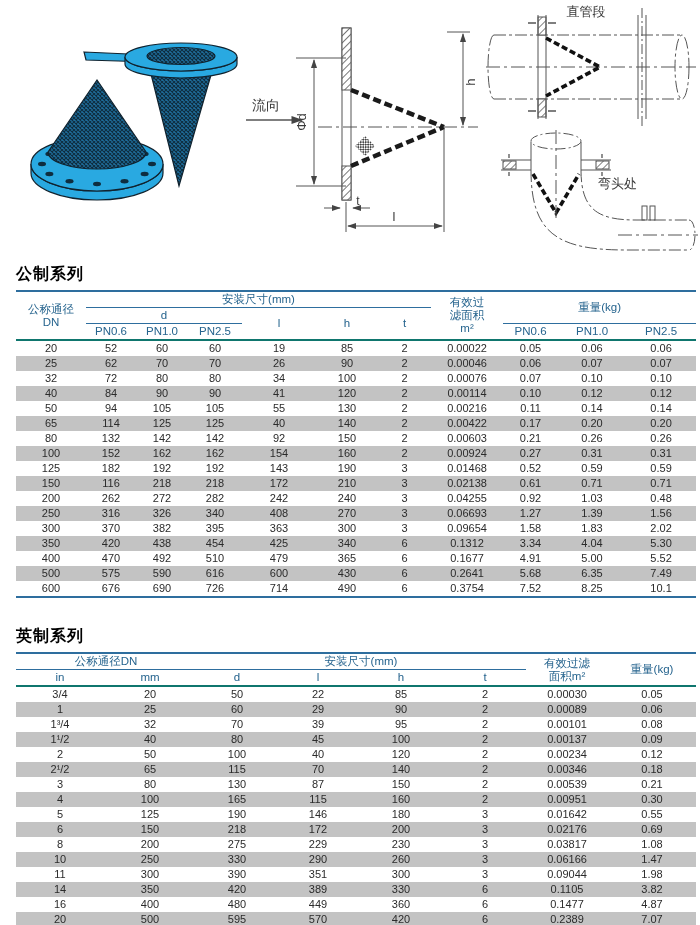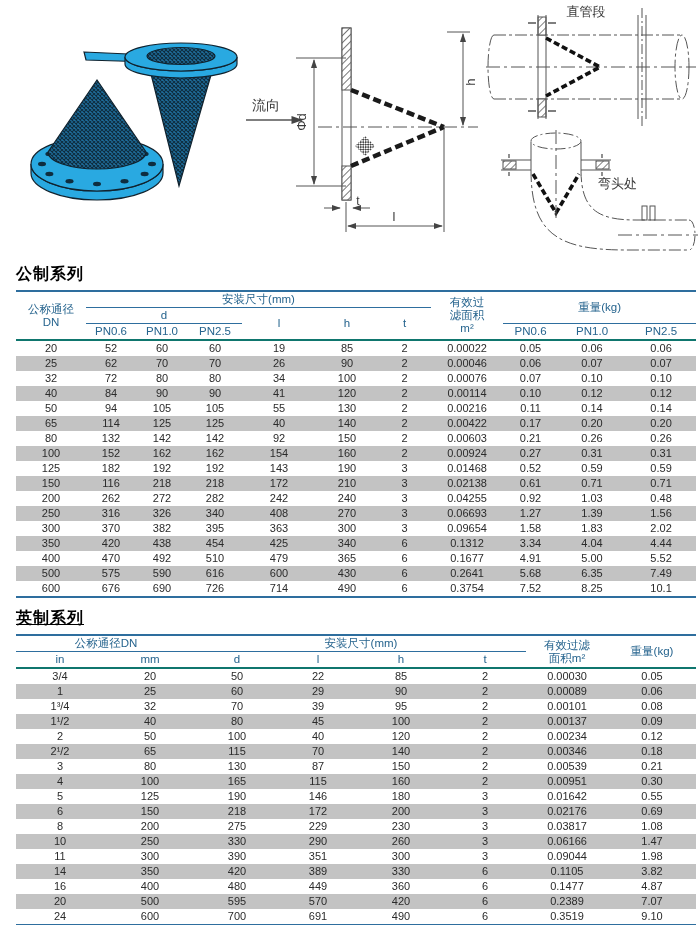--- a/index.html
+++ b/index.html
@@ -380,21 +380,21 @@
             <td>350</td>
             <td>420</td>
             <td>438</td>
             <td>454</td>
             <td>425</td>
             <td>340</td>
             <td>6</td>
             <td>0.1312</td>
             <td>3.34</td>
             <td>4.04</td>
-            <td>4.44</td>
+            <td>5.30</td>
           </tr>
           <tr>
             <td>400</td>
             <td>470</td>
             <td>492</td>
             <td>510</td>
             <td>479</td>
             <td>365</td>
             <td>6</td>
             <td>0.1677</td>
@@ -426,21 +426,21 @@
             <td>0.3754</td>
             <td>7.52</td>
             <td>8.25</td>
             <td>10.1</td>
           </tr>
         </tbody>
     </table>
   </div>
 
   <div class="section">
-    <div class="sec-title" style="margin-top:10px;text-decoration:underline;">英制系列</div>
+    <div class="sec-title" style="margin-top:28px;">英制系列</div>
     <table class="spec">
       <colgroup>
         <col style="width:88px">
           <col style="width:92px">
           <col style="width:82px">
           <col style="width:80px">
         <col style="width:86px">
           <col style="width:82px">
           <col style="width:82px">
           <col style="width:88px">

